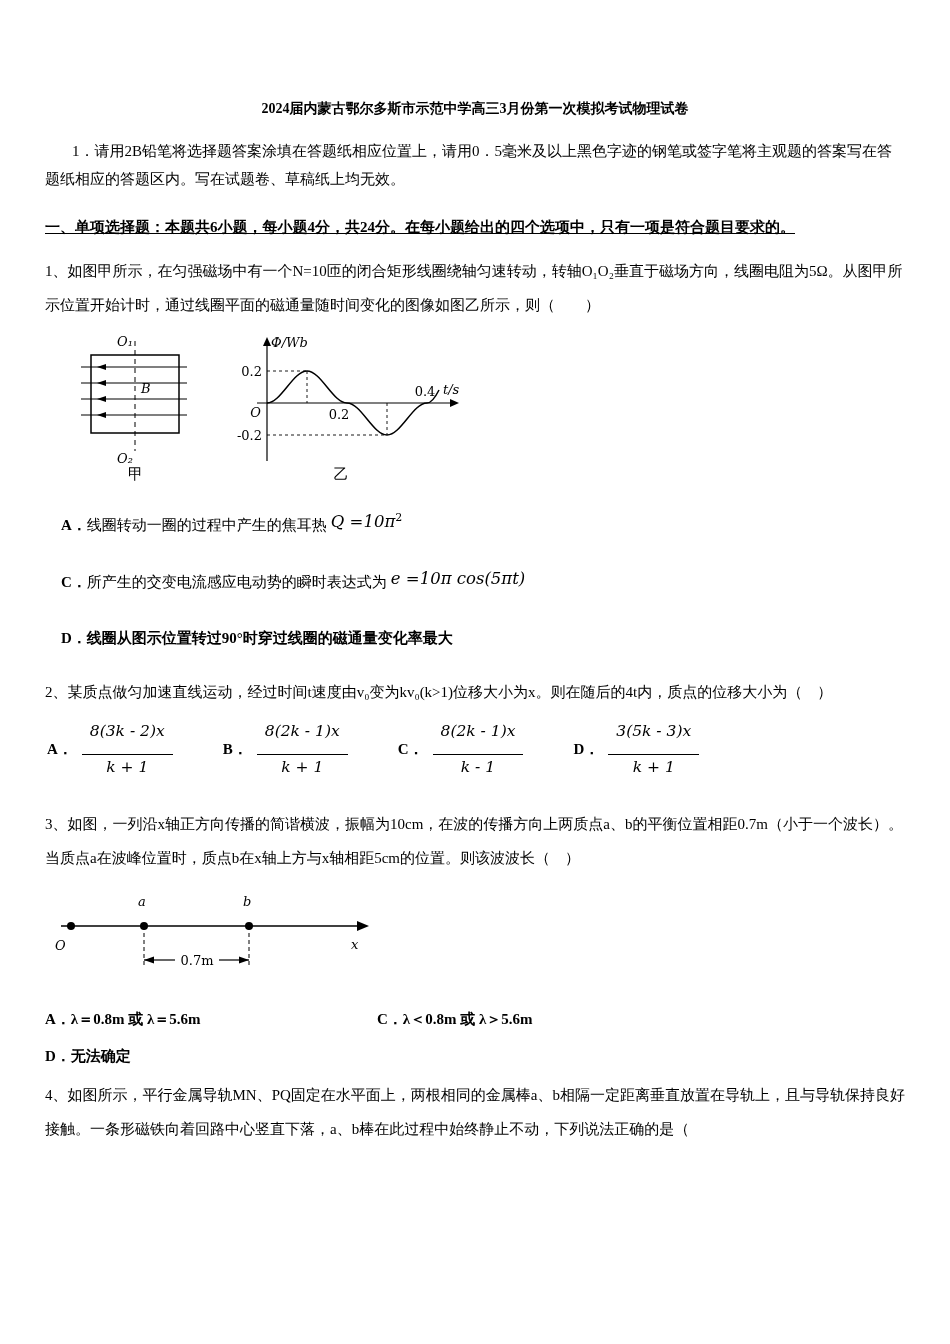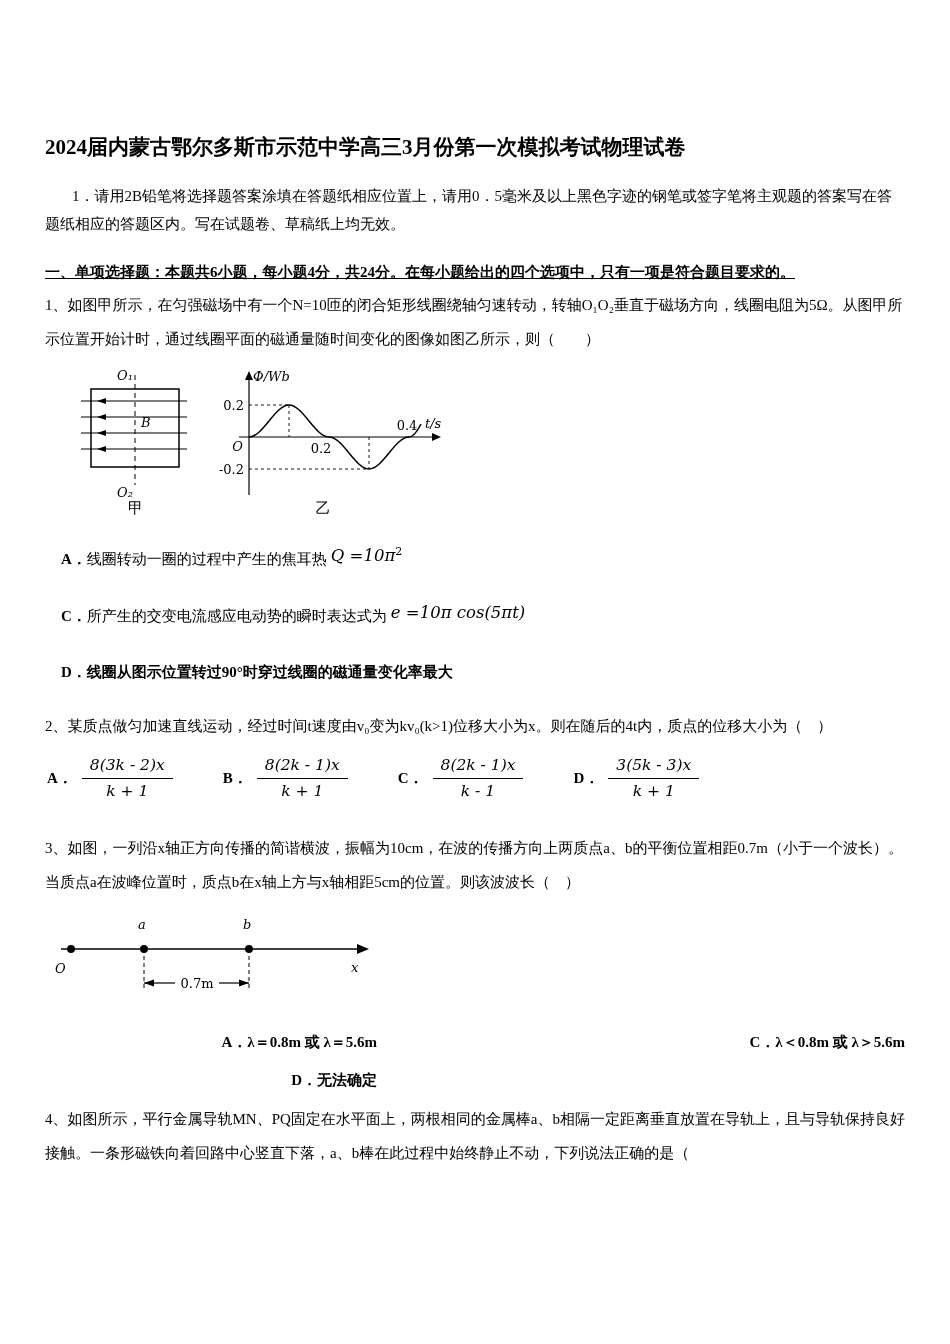--- a/index.html
+++ b/index.html
@@ -2,45 +2,45 @@
 <html><head>
 <meta charset="utf-8">
 <style>
   * { box-sizing: border-box; margin: 0; padding: 0; }
   html, body { background: #ffffff; }
   body {
     width: 950px; height: 1344px; overflow: hidden;
     color: #000; font-family: "Liberation Serif", "DejaVu Serif", serif;
   }
   .page { padding: 96px 45px 0 45px; font-size: 15px; line-height: 1.85; }
-  .title { text-align: left; font-size: 21px; font-weight: 700; margin-bottom: 16px; margin-top: 32px; }
+  .title { text-align: center; font-size: 14px; font-weight: 700; margin-bottom: 16px; }
   .notice-head { }
   .notice { text-indent: 1.8em; }
   .section-heading { font-weight: 700; margin-top: 21px; text-decoration: underline; }
-  .stem { margin-top: 2px; }
+  .stem { margin-top: 13px; }
   .lh-wide { line-height: 2.25; }
-  .fig-row { display: flex; align-items: flex-end; gap: 6px; margin: 8px 0 2px 28px; }
+  .fig-row { display: flex; align-items: flex-end; gap: 24px; margin: 8px 0 2px 28px; }
   .option { margin: 27px 16px; }
   .opt-label { font-weight: 700; }
   .bold { font-weight: 700; }
   .formula {
     font-family: "DejaVu Serif", serif; font-style: italic; font-size: 16.5px;
     display: inline-block; padding: 0 4px; transform: translateY(-3px); white-space: nowrap;
   }
   .formula sup { font-size: 11px; font-style: normal; }
   .q2-options { display: flex; align-items: center; gap: 50px; margin: 14px 0 30px 2px; }
   .q2-opt { display: flex; align-items: center; gap: 9px; }
   .frac {
     display: inline-block; text-align: center; font-family: "DejaVu Serif", serif;
     font-style: italic; font-size: 15.5px; line-height: 1.35;
   }
-  .frac .num { display: block; border-bottom: 1.2px solid #000; padding: 0 8px 2px; }
+  .frac .num { display: block; border-bottom: 1.2px solid #000; padding: 0 8px 12px; }
   .frac .den { display: block; padding: 2px 8px 0; }
   .q3-fig-wrap { margin: 10px 0 0 4px; }
-  .q3-options { display: grid; grid-template-columns: 332px 1fr; row-gap: 10px; margin: 20px 0 8px; font-weight: 700; text-align: right; }
+  .q3-options { display: grid; grid-template-columns: 332px 1fr; row-gap: 10px; margin: 20px 0 8px; font-weight: 700; }
   .q4 { margin-top: 8px; }
   svg { display: block; }
   svg text { font-family: "DejaVu Serif", serif; font-size: 13px; }
   svg text.it { font-style: italic; }
   svg text.cjk { font-family: "Liberation Serif", serif; font-size: 15px; }
 </style>
 </head>
 <body>
 
 <div class="page">

